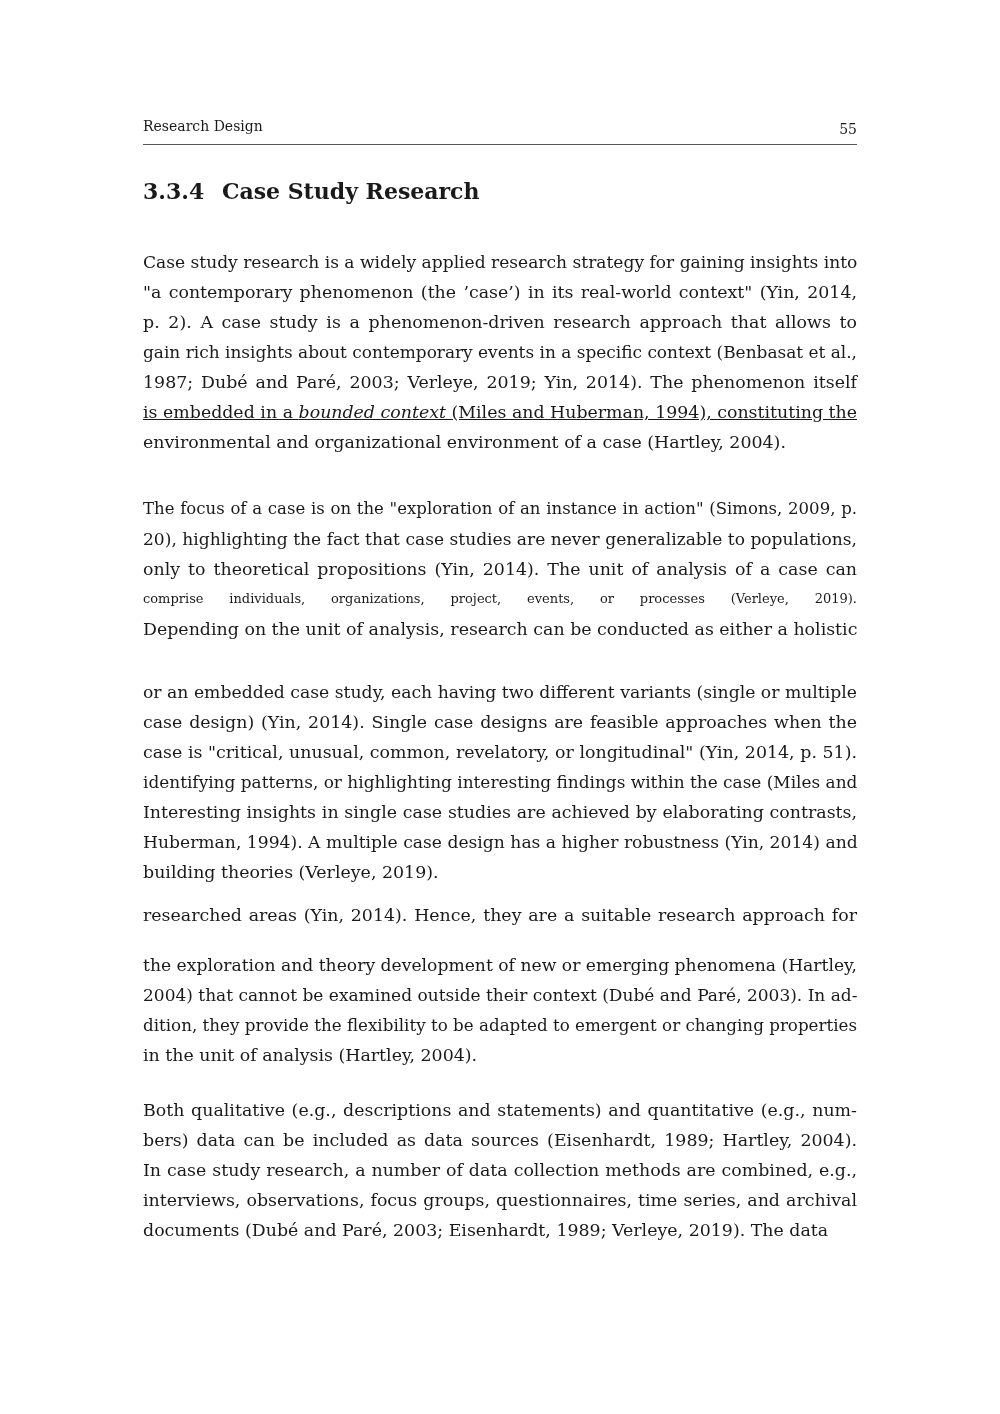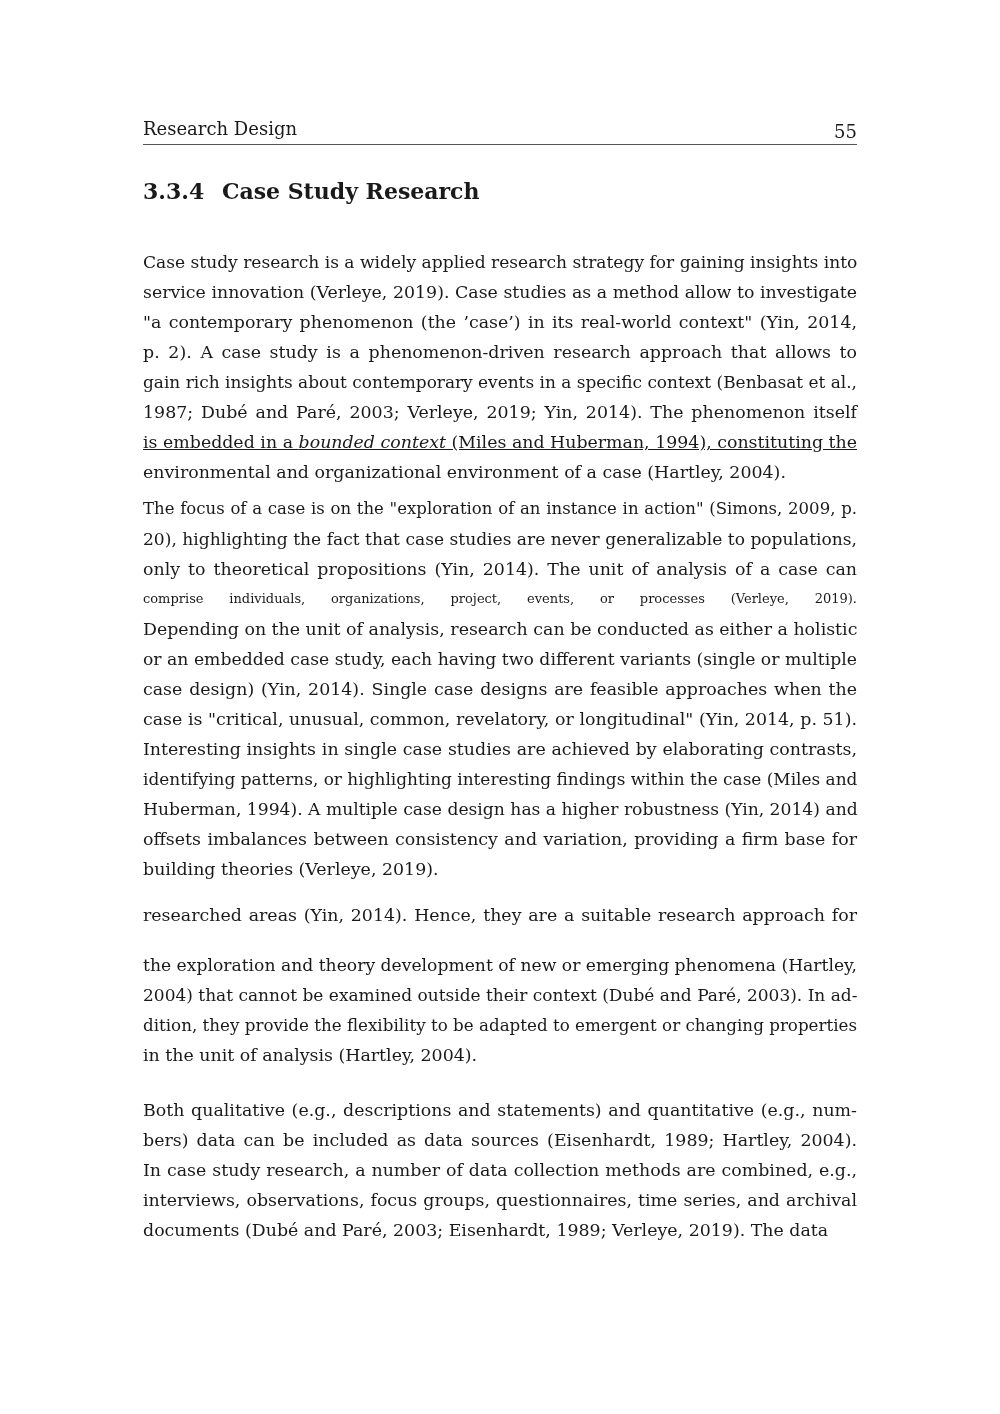--- a/index.html
+++ b/index.html
@@ -1,20 +1,20 @@
 <!DOCTYPE html>
 <html><head>
   <meta charset="utf-8">
   <style>
     html, body { margin: 0; padding: 0; background: #ffffff; }
     body { width: 1000px; height: 1414px; position: relative; overflow: hidden;
            font-family: "DejaVu Serif", serif; color: #1a1a1a; }
     .page { position: absolute; left: 143px; top: 0; width: 714px; }
     .running-header { position: absolute; top: 118px; left: 0; width: 714px; height: 26px;
-      border-bottom: 1px solid #555; font-size: 18px; }
+      border-bottom: 1px solid #555; font-size: 14px; }
     .running-header .title { position: absolute; left: 0; top: 0; }
     .running-header .pageno { position: absolute; right: 0; top: 3px; }
     .heading { position: absolute; top: 178px; left: 0; font-size: 22px; font-weight: bold; white-space: nowrap; }
     .heading .num { margin-right: 10px; }
     .para { position: absolute; left: 0; width: 714px; }
     .line { display: block; height: 30px; line-height: 30px; font-size: 17.4px;
             text-align: justify; text-align-last: justify; white-space: nowrap; overflow: visible; }
     .line.last { text-align-last: left; }
     i { font-style: italic; }
   </style>
@@ -27,41 +27,39 @@
     <span class="pageno">55</span>
   </div>
 
   <div class="heading">
     <span class="num">3.3.4</span>
     <span>Case Study Research</span>
   </div>
 
   <div class="para" id="p0" style="top:239px;margin-top:8px;">
       <div class="line" style="font-size: 17.09px;">Case study research is a widely applied research strategy for gaining insights into</div>
-      <div class="line" style="font-size: 17.38px;">service innovation (Verleye, 2019). Case studies as a method allow to investigate</div>
       <div class="line">"a contemporary phenomenon (the ’case’) in its real-world context" (Yin, 2014,</div>
       <div class="line">p.  2).  A case study is a phenomenon-driven research approach that allows to</div>
       <div class="line" style="font-size: 16.95px;">gain rich insights about contemporary events in a specific context (Benbasat et al.,</div>
       <div class="line">1987; Dubé and Paré, 2003; Verleye, 2019; Yin, 2014).  The phenomenon itself</div>
       <div class="line" style="font-size: 17.38px; text-decoration: underline;">is embedded in a <i>bounded context</i> (Miles and Huberman, 1994), constituting the</div>
       <div class="line last">environmental and organizational environment of a case (Hartley, 2004).</div>
     </div>
   <div class="para" id="p1" style="top:494px;">
       <div class="line" style="font-size: 16.54px;">The focus of a case is on the "exploration of an instance in action" (Simons, 2009, p.</div>
       <div class="line" style="font-size: 17.09px;">20), highlighting the fact that case studies are never generalizable to populations,</div>
       <div class="line">only to theoretical propositions (Yin, 2014).  The unit of analysis of a case can</div>
       <div class="line" style="font-size: 13px;">comprise individuals, organizations, project, events, or processes (Verleye, 2019).</div>
       <div class="line">Depending on the unit of analysis, research can be conducted as either a holistic</div>
-      <div class="line" style="font-size: 17.23px;">or an embedded case study, each having two different variants (single or multiple</div>
+      <div class="line" style="font-size: 17.23px; margin-top: 33px;">or an embedded case study, each having two different variants (single or multiple</div>
       <div class="line">case design) (Yin, 2014).  Single case designs are feasible approaches when the</div>
       <div class="line">case is "critical, unusual, common, revelatory, or longitudinal" (Yin, 2014, p. 51).</div>
+      <div class="line" style="font-size: 16.93px;">identifying patterns, or highlighting interesting findings within the case (Miles and</div>
       <div class="line">Interesting insights in single case studies are achieved by elaborating contrasts,</div>
-      <div class="line" style="font-size: 16.93px;">identifying patterns, or highlighting interesting findings within the case (Miles and</div>
       <div class="line" style="font-size: 17.16px;">Huberman, 1994). A multiple case design has a higher robustness (Yin, 2014) and</div>
-      <div class="line">offsets imbalances between consistency and variation, providing a firm base for</div>
       <div class="line last">building theories (Verleye, 2019).</div>
     </div>
   <div class="para" id="p2" style="top:900px;">
       <div class="line">researched areas (Yin, 2014).  Hence, they are a suitable research approach for</div>
       <div class="line" style="font-size: 17.18px; margin-top: 20px;">the exploration and theory development of new or emerging phenomena (Hartley,</div>
       <div class="line" style="font-size: 17px;">2004) that cannot be examined outside their context (Dubé and Paré, 2003). In ad-</div>
       <div class="line" style="font-size: 16.72px;">dition, they provide the flexibility to be adapted to emergent or changing properties</div>
       <div class="line last">in the unit of analysis (Hartley, 2004).</div>
     </div>
   <div class="para" id="p3" style="top:1095px;">

